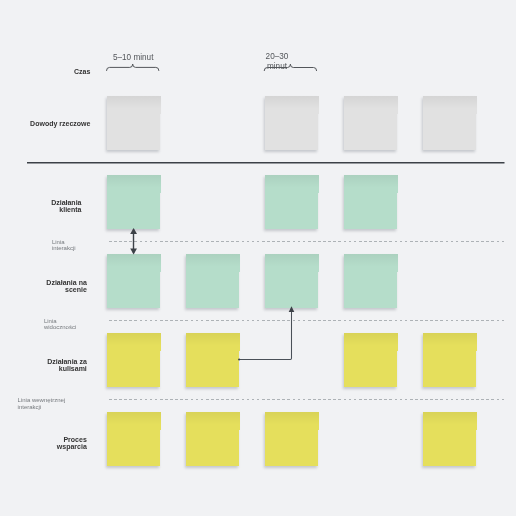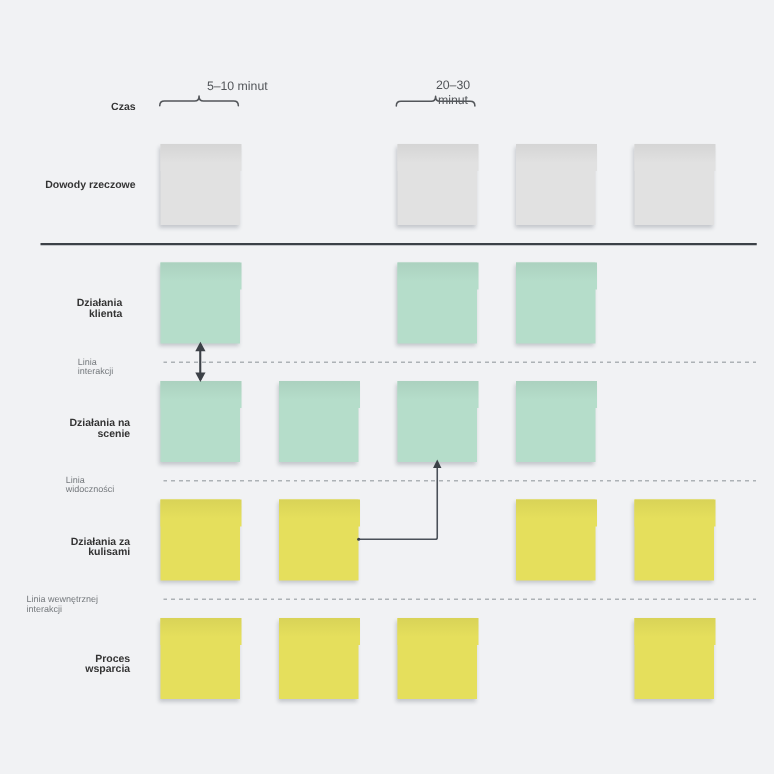--- a/index.html
+++ b/index.html
@@ -32,21 +32,21 @@
     line-height:7.45px;text-align:right;white-space:pre;
   }
   .linelabel{
     position:absolute;
     font-size:6px;font-weight:400;color:#75797d;
     line-height:6.5px;text-align:left;white-space:pre;
   }
   .timelabel{
     position:absolute;
     font-size:8.2px;font-weight:400;color:#53565a;
-    line-height:9.6px;text-align:center;margin-left:25px;
+    line-height:9.6px;text-align:center;
   }
 
   
   .solidline{}
   .dashline{position:absolute;height:1px;background-image:repeating-linear-gradient(to right,#adb2b6 0,#adb2b6 2.6px,rgba(0,0,0,0) 2.6px,rgba(0,0,0,0) 5.1px);}
 
   svg.overlay{position:absolute;left:0;top:0;width:516px;height:516px;overflow:visible;pointer-events:none;}
 </style>
 </head>
 <body>

